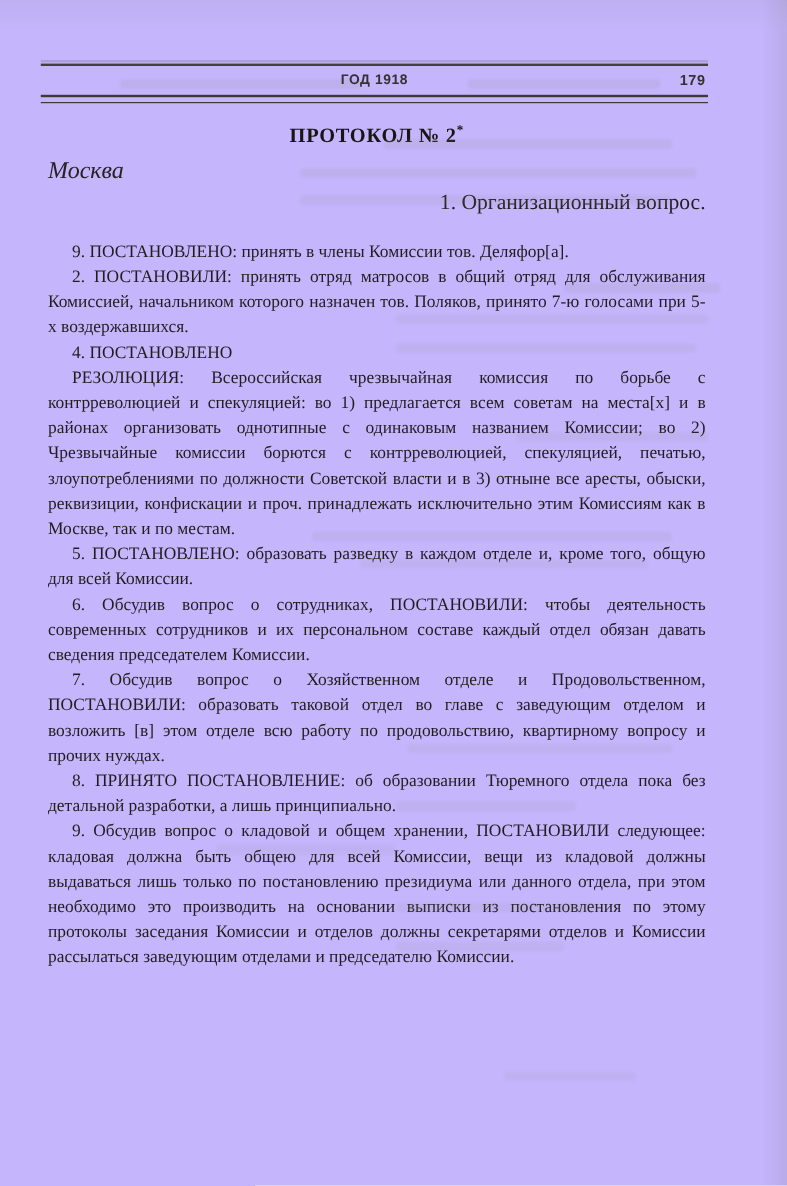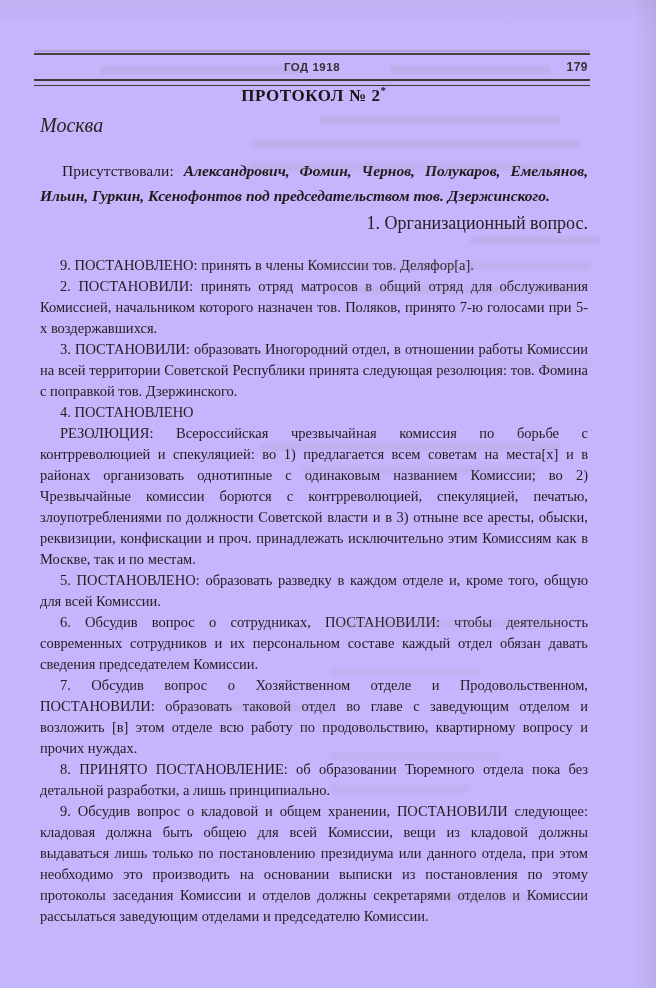--- a/index.html
+++ b/index.html
@@ -69,20 +69,21 @@
   .hdr-rule-double {
     height: 4px;
     border-top: 2px solid #3b3a37;
     border-bottom: 1.5px solid #3b3a37;
   }
   
   .content {
     margin: 0 68px 0 40px;
   }
   .doc-title {
+    margin-top: 17px;
     text-align: center;
     font-size: 17px;
     font-weight: bold;
     letter-spacing: 0.6px;
     color: #181614;
   }
   .doc-title sup {
     font-size: 11px;
     vertical-align: super;
     line-height: 0;
@@ -168,31 +169,26 @@
   <div class="content">
 
     <div class="doc-title">
       <span>ПРОТОКОЛ № 2</span><sup>*</sup>
     </div>
 
     <div class="dateline">
       <div>Москва</div>
     </div>
 
-    <p class="attendance">
-      <span>Присутствовали:</span>
-      <span class="names">Александрович, Фомин, Чернов, Полукаров, Емельянов, Ильин, Гуркин, Ксенофонтов под председательством тов. Дзержинского.</span>
-    </p>
 
     <div class="agenda-item">1. Организационный вопрос.</div>
 
     <div class="body-text">
       <p class="para">9. ПОСТАНОВЛЕНО: принять в члены Комиссии тов. Деляфор[а].</p>
       <p class="para">2. ПОСТАНОВИЛИ: принять отряд матросов в общий отряд для обслуживания Комиссией, начальником которого назначен тов. Поляков, принято 7-ю голосами при 5-х воздержавшихся.</p>
-      <p class="para">3. ПОСТАНОВИЛИ: образовать Иногородний отдел, в отношении работы Комиссии на всей территории Советской Республики принята следующая резолюция:  тов. Фомина с поправкой тов. Дзержинского.</p>
       <p class="para">4. ПОСТАНОВЛЕНО</p>
       <p class="para">РЕЗОЛЮЦИЯ: Всероссийская чрезвычайная комиссия по борьбе с контрреволюцией и спекуляцией: во 1) предлагается всем советам на места[х] и в районах организовать однотипные с одинаковым названием Комиссии; во 2) Чрезвычайные комиссии борются с контрреволюцией, спекуляцией, печатью, злоупотреблениями по должности Советской власти и в 3) отныне все аресты, обыски, реквизиции, конфискации и проч. принадлежать исключительно этим Комиссиям как в Москве, так и по местам.</p>
       <p class="para">5. ПОСТАНОВЛЕНО: образовать разведку в каждом отделе и, кроме того, общую для всей Комиссии.</p>
       <p class="para">6. Обсудив вопрос о сотрудниках, ПОСТАНОВИЛИ: чтобы деятельность современных сотрудников и их персональном составе каждый отдел обязан давать сведения председателем Комиссии.</p>
       <p class="para">7. Обсудив вопрос о Хозяйственном отделе и Продовольственном, ПОСТАНОВИЛИ: образовать таковой отдел во главе с заведующим отделом и возложить [в] этом отделе всю работу по продовольствию, квартирному вопросу и прочих нуждах.</p>
       <p class="para">8. ПРИНЯТО ПОСТАНОВЛЕНИЕ: об образовании Тюремного отдела пока без детальной разработки, а лишь принципиально.</p>
       <p class="para">9. Обсудив вопрос о кладовой и общем хранении, ПОСТАНОВИЛИ следующее: кладовая должна быть общею для всей Комиссии, вещи из кладовой должны выдаваться лишь только по постановлению президиума или данного отдела, при этом необходимо это производить на основании выписки из постановления по этому протоколы заседания Комиссии и отделов должны секретарями отделов и Комиссии рассылаться заведующим отделами и председателю Комиссии.</p>
     </div>
 
   </div>

